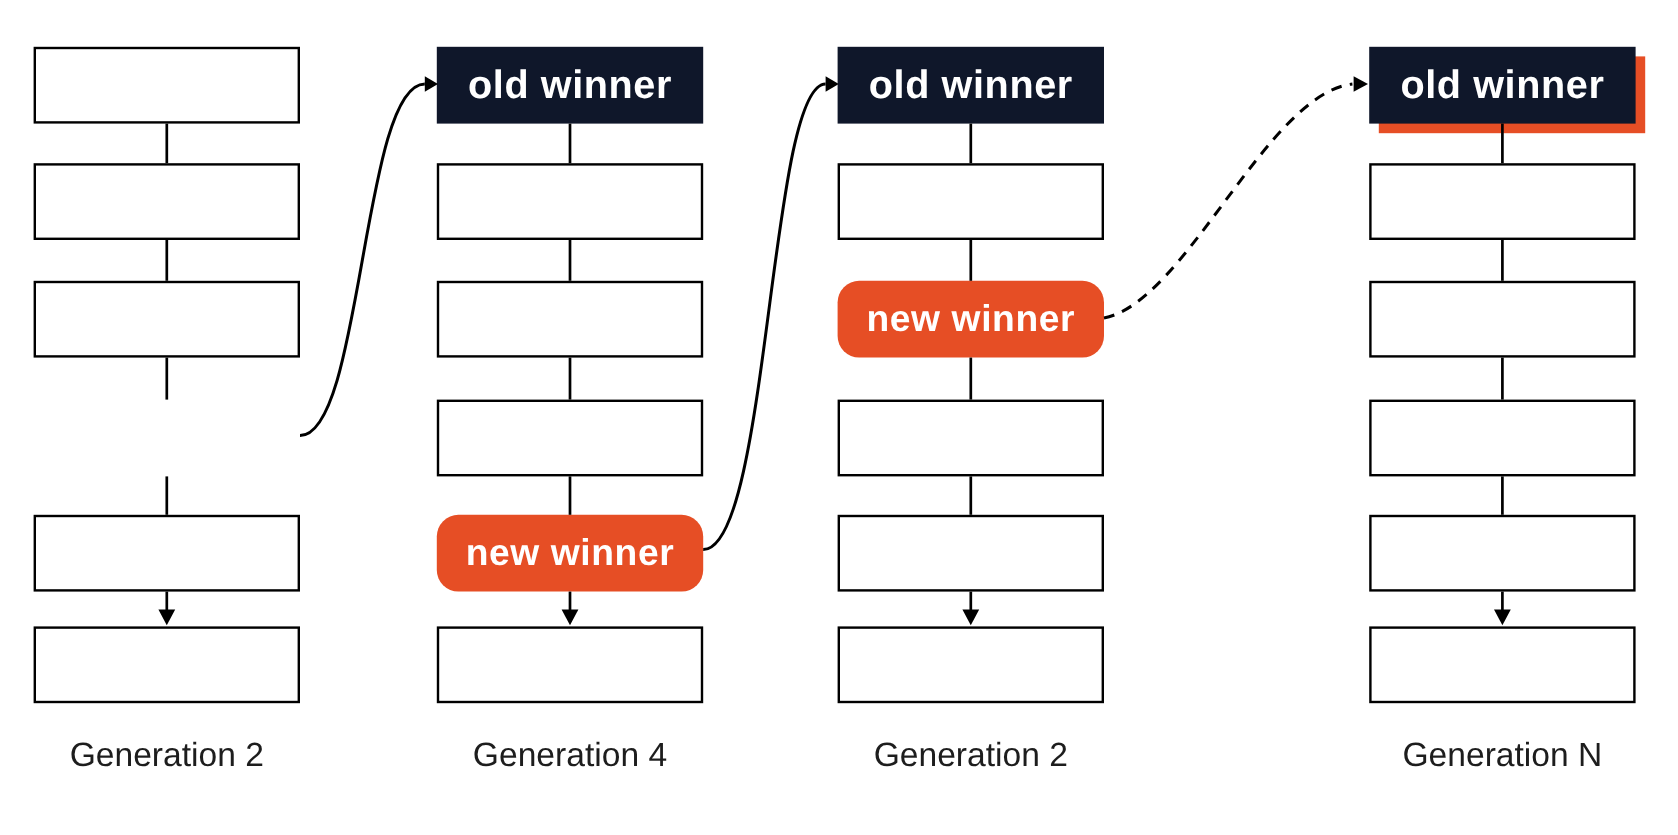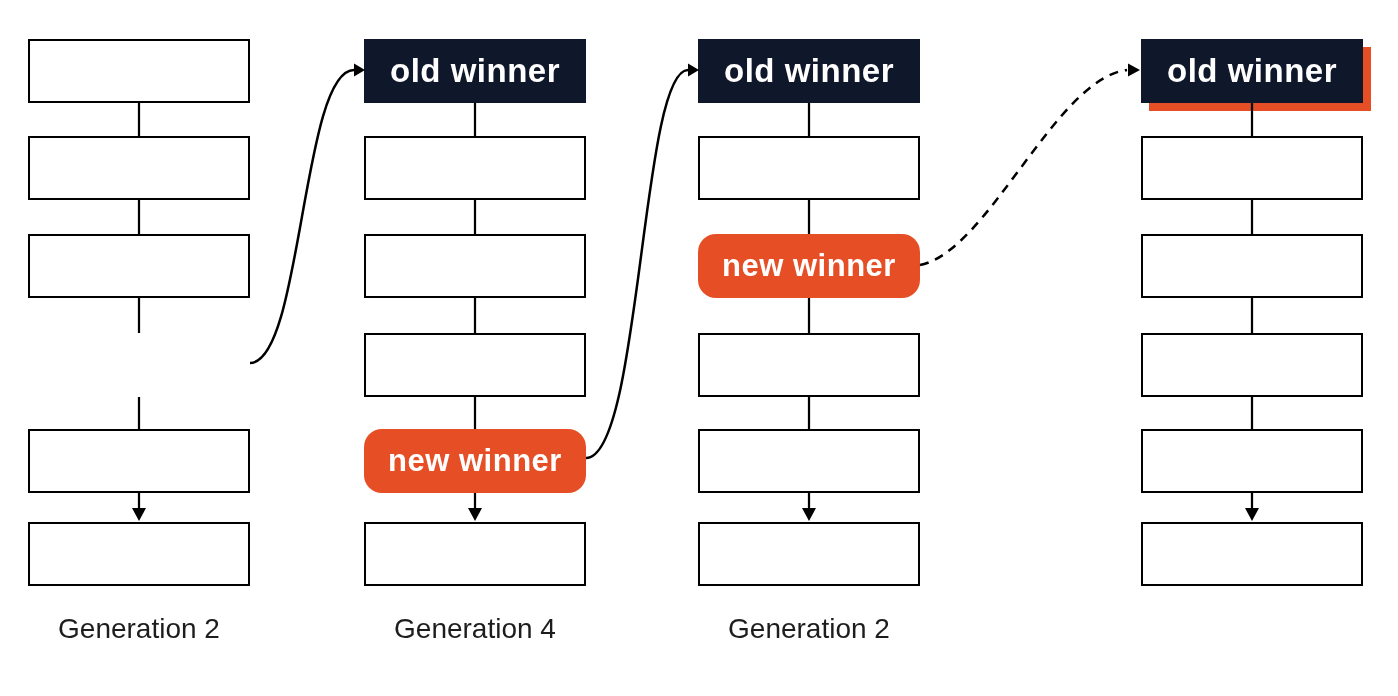--- a/index.html
+++ b/index.html
@@ -80,20 +80,21 @@
   <div class="box plain c3 r6"></div>
   <div class="caption c3">Generation 2</div>
 
   <div class="shadow-box" style="left:1149px; top:47px;"></div>
   <div class="box black c4 r1">old winner</div>
   <div class="box plain c4 r2"></div>
   <div class="box plain c4 r3"></div>
   <div class="box plain c4 r4"></div>
   <div class="box plain c4 r5"></div>
   <div class="box plain c4 r6"></div>
+  <div class="caption c4">Generation N</div>
 
   <svg class="overlay" viewBox="0 0 1398 696" xmlns="http://www.w3.org/2000/svg">
 
     <g stroke="#000000" stroke-width="2.25" fill="none">
       <path d="M139,103 V136"></path>
         <path d="M139,200 V234"></path>
         <path d="M139,298 V333"></path>
       <path d="M139,397 V429"></path>
         <path d="M139,493 V509"></path>
     </g>

